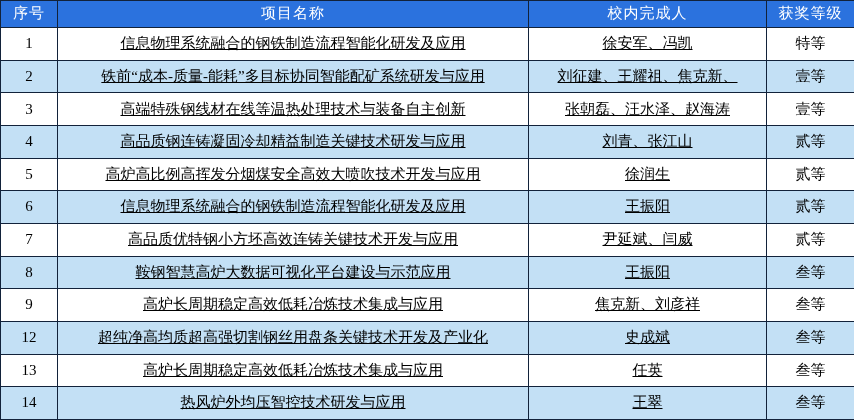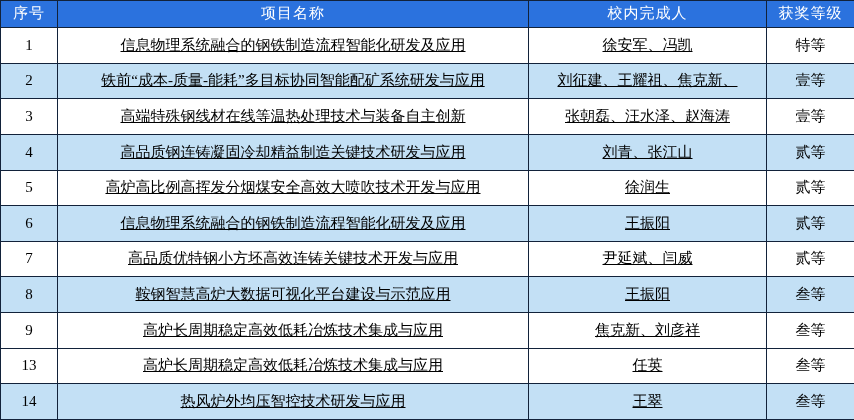--- a/index.html
+++ b/index.html
@@ -122,20 +122,26 @@
         <td class="name-cell">鞍钢智慧高炉大数据可视化平台建设与示范应用</td>
         <td class="people-cell">王振阳</td>
         <td class="level-cell">叁等</td>
       </tr>
       <tr>
         <td class="seq-cell">9</td>
         <td class="name-cell">高炉长周期稳定高效低耗冶炼技术集成与应用</td>
         <td class="people-cell">焦克新、刘彦祥</td>
         <td class="level-cell">叁等</td>
       </tr>
+      <tr class="alt">
+        <td class="seq-cell">12</td>
+        <td class="name-cell">超纯净高均质超高强切割钢丝用盘条关键技术开发及产业化</td>
+        <td class="people-cell">史成斌</td>
+        <td class="level-cell">叁等</td>
+      </tr>
       <tr>
         <td class="seq-cell">13</td>
         <td class="name-cell">高炉长周期稳定高效低耗冶炼技术集成与应用</td>
         <td class="people-cell">任英</td>
         <td class="level-cell">叁等</td>
       </tr>
       <tr class="alt">
         <td class="seq-cell">14</td>
         <td class="name-cell">热风炉外均压智控技术研发与应用</td>
         <td class="people-cell">王翠</td>

